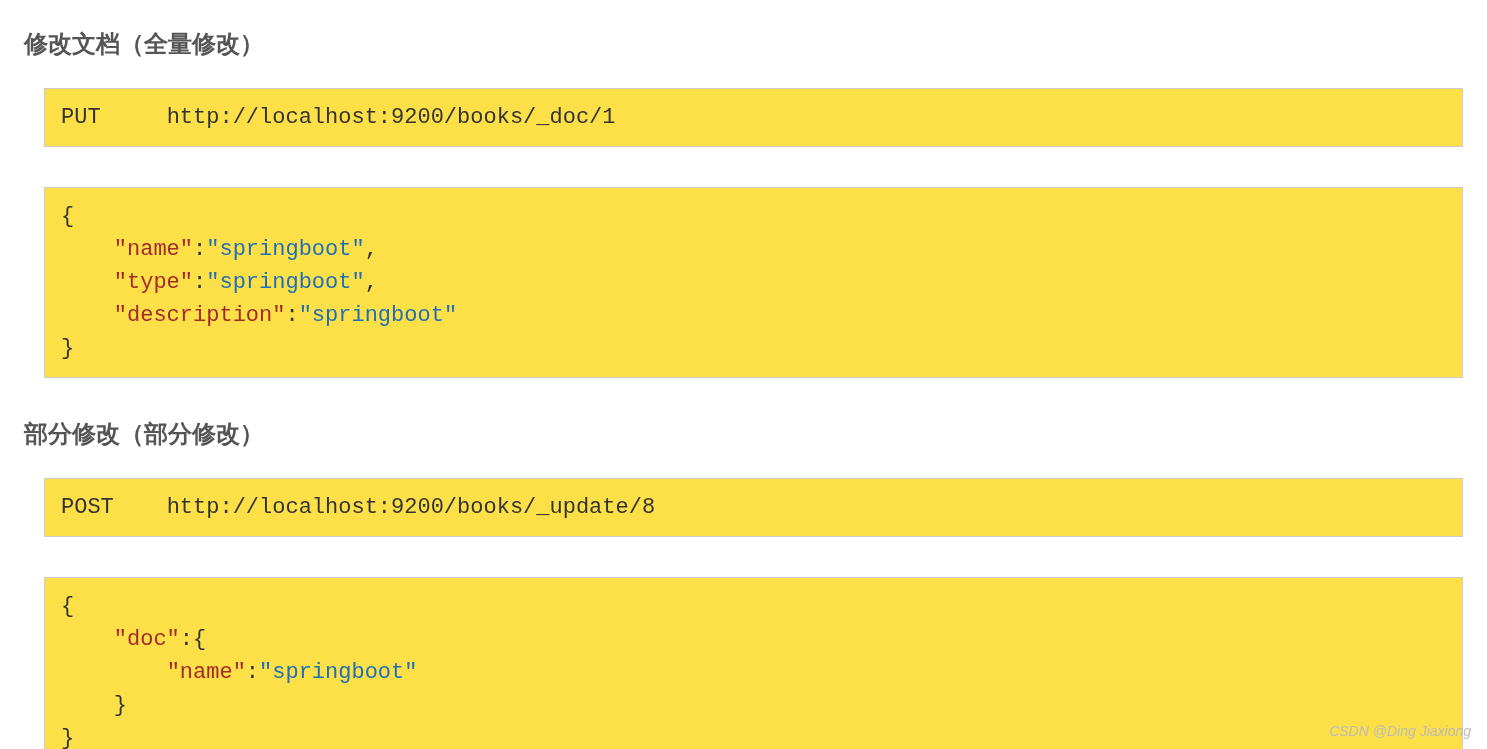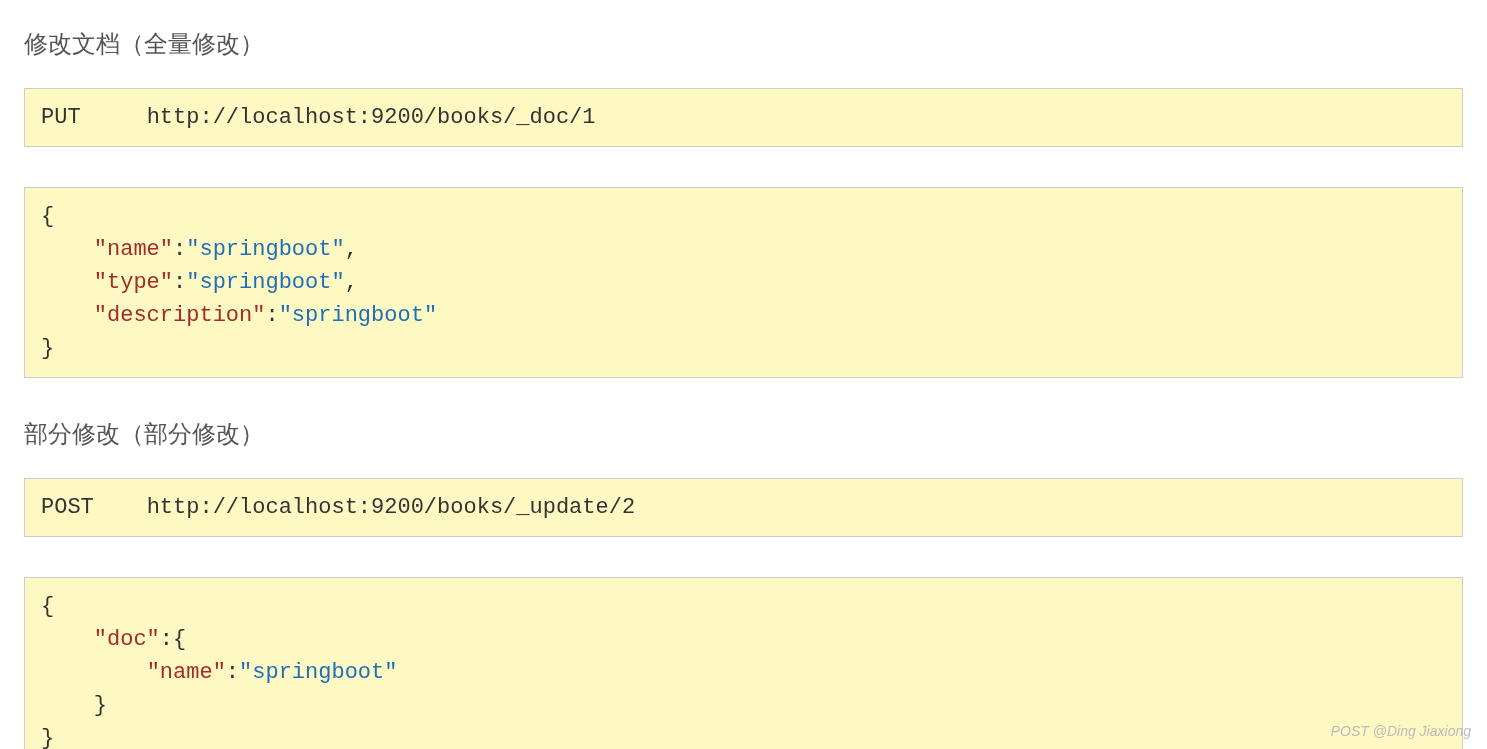--- a/index.html
+++ b/index.html
@@ -10,32 +10,33 @@
     color: #333;
     background: #fff;
     width: 1487px;
     box-sizing: border-box;
     position: relative;
   }
   .heading {
     font-size: 24px;
     color: #555;
     margin: 4px 0 28px 0;
-    font-weight: normal;
+    font-weight: bold;
   }
   .codebox {
     border: 1px solid #ccc;
-    background: #fef9c3;
+    background: #fde047;
     padding: 12px 16px;
     font-family: Consolas, "Courier New", monospace;
     font-size: 22px;
     line-height: 1.5;
     white-space: pre;
     color: #333;
     margin-bottom: 40px;
+    margin-left: 20px;
   }
   .req-line { white-space: pre; }
   .method { color: #333; }
   .url { color: #333; }
   .json-key { color: #a52a2a; }
   .json-colon { color: #333; }
   .json-str { color: #1e6fb8; }
   .json-brace { color: #333; }
   .watermark {
     position: fixed;
@@ -55,21 +56,21 @@
 <div class="codebox"><span class="req-line"><span class="method">PUT</span><span>	</span><span class="url">http://localhost:9200/books/_doc/1</span></span></div>
 
 <div class="codebox"><span class="json-brace">{</span>
     <span class="json-key">"name"</span><span class="json-colon">:</span><span class="json-str">"springboot"</span><span class="json-colon">,</span>
     <span class="json-key">"type"</span><span class="json-colon">:</span><span class="json-str">"springboot"</span><span class="json-colon">,</span>
     <span class="json-key">"description"</span><span class="json-colon">:</span><span class="json-str">"springboot"</span><span class="json-colon"></span>
 <span class="json-brace">}</span></div>
 
 <div class="heading">部分修改（部分修改）</div>
 
-<div class="codebox"><span class="req-line"><span class="method">POST</span><span>	</span><span class="url">http://localhost:9200/books/_update/2</span></span></div>
+<div class="codebox"><span class="req-line"><span class="method">POST</span><span>	</span><span class="url">http://localhost:9200/books/_update/8</span></span></div>
 
 <div class="codebox"><span class="json-brace">{</span>
     <span class="json-key">"doc"</span><span class="json-colon">:</span><span class="json-brace">{</span>
         <span class="json-key">"name"</span><span class="json-colon">:</span><span class="json-str">"springboot"</span><span class="json-colon"></span>
     <span class="json-brace">}</span>
 <span class="json-brace">}</span></div>
 
-<div class="watermark">POST @Ding Jiaxiong</div>
+<div class="watermark">CSDN @Ding Jiaxiong</div>
 
 </body></html>

